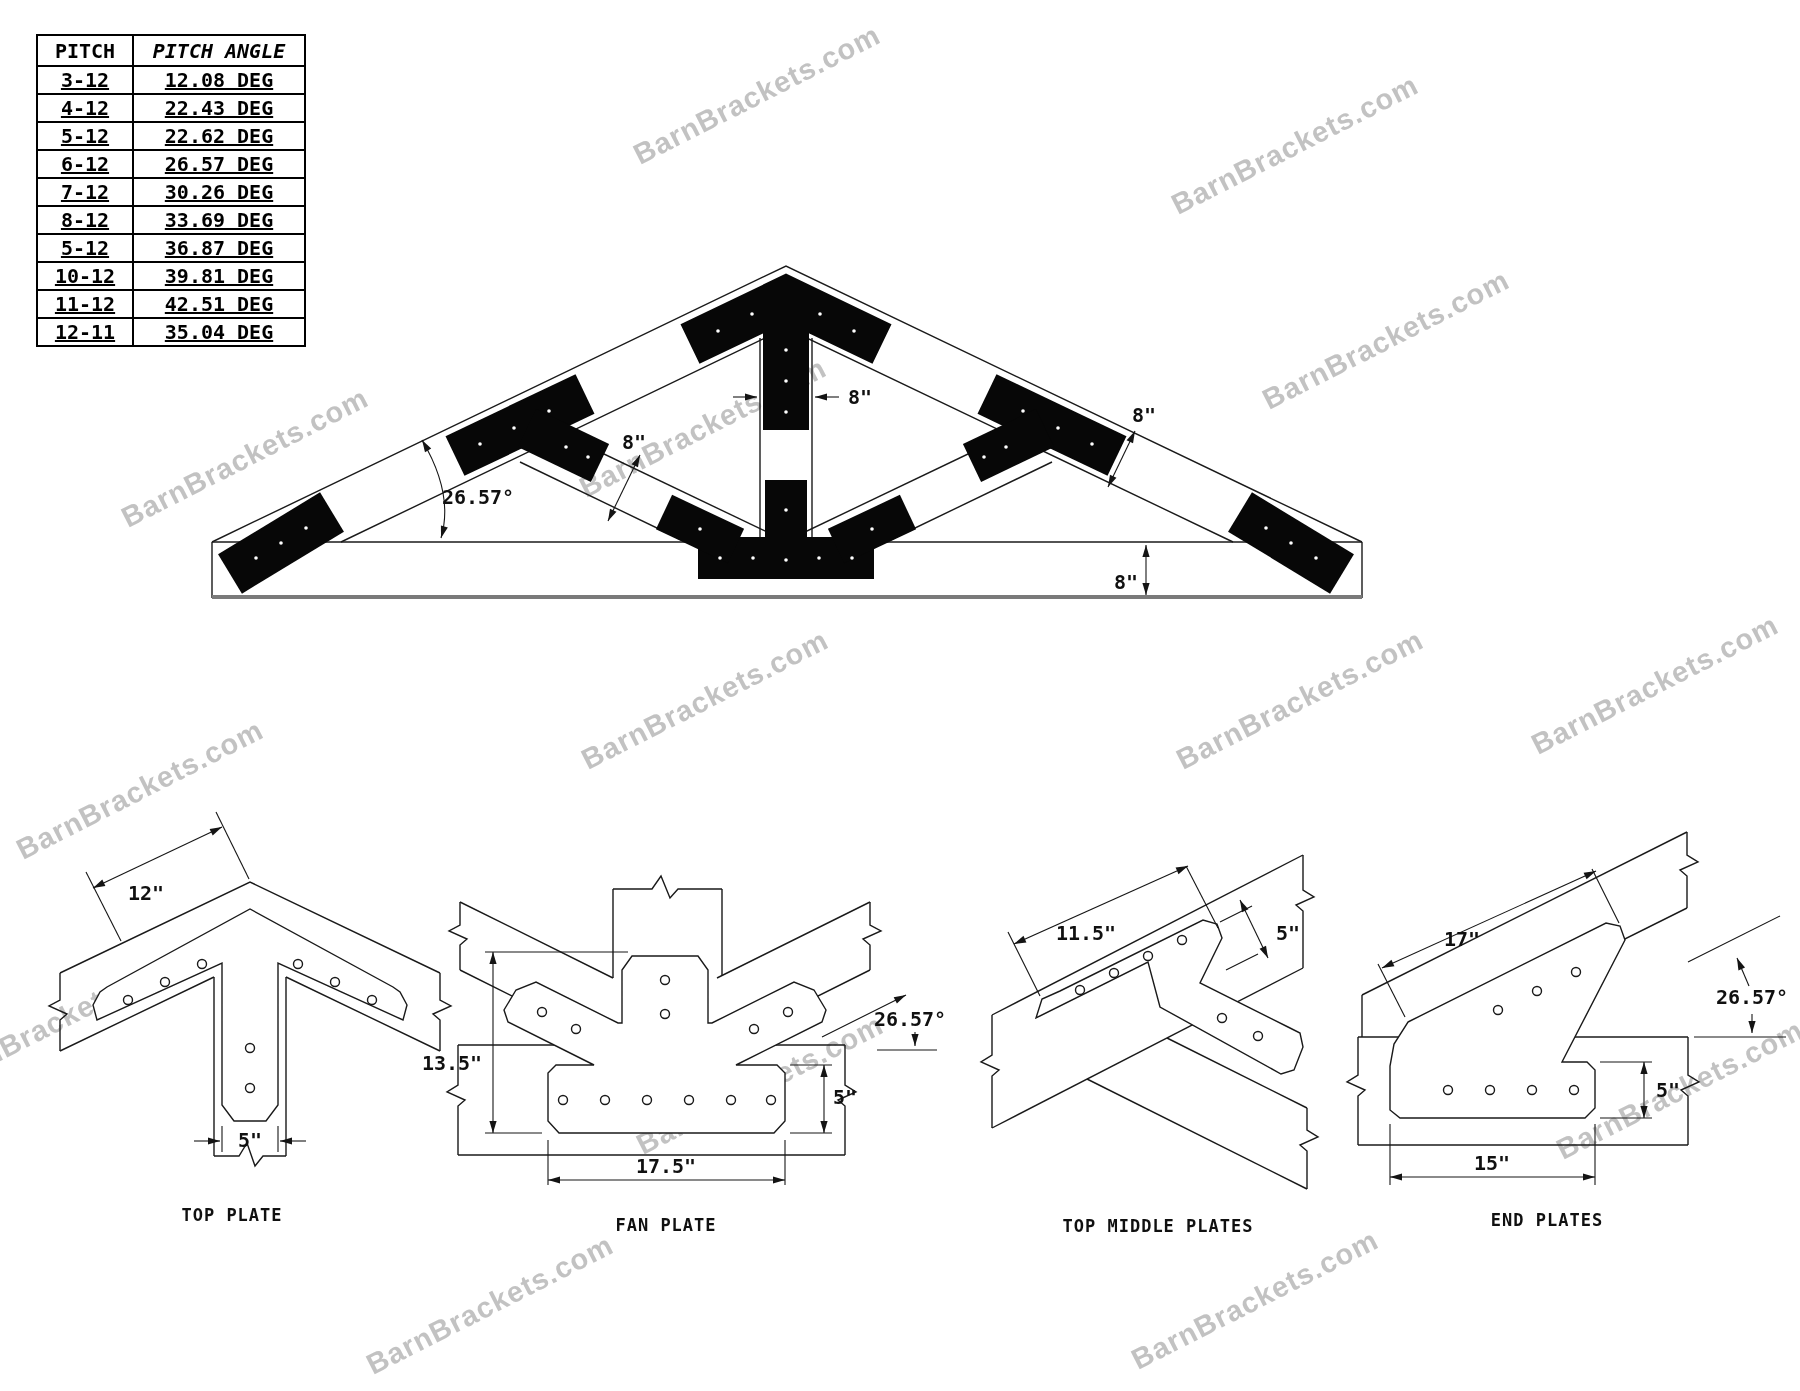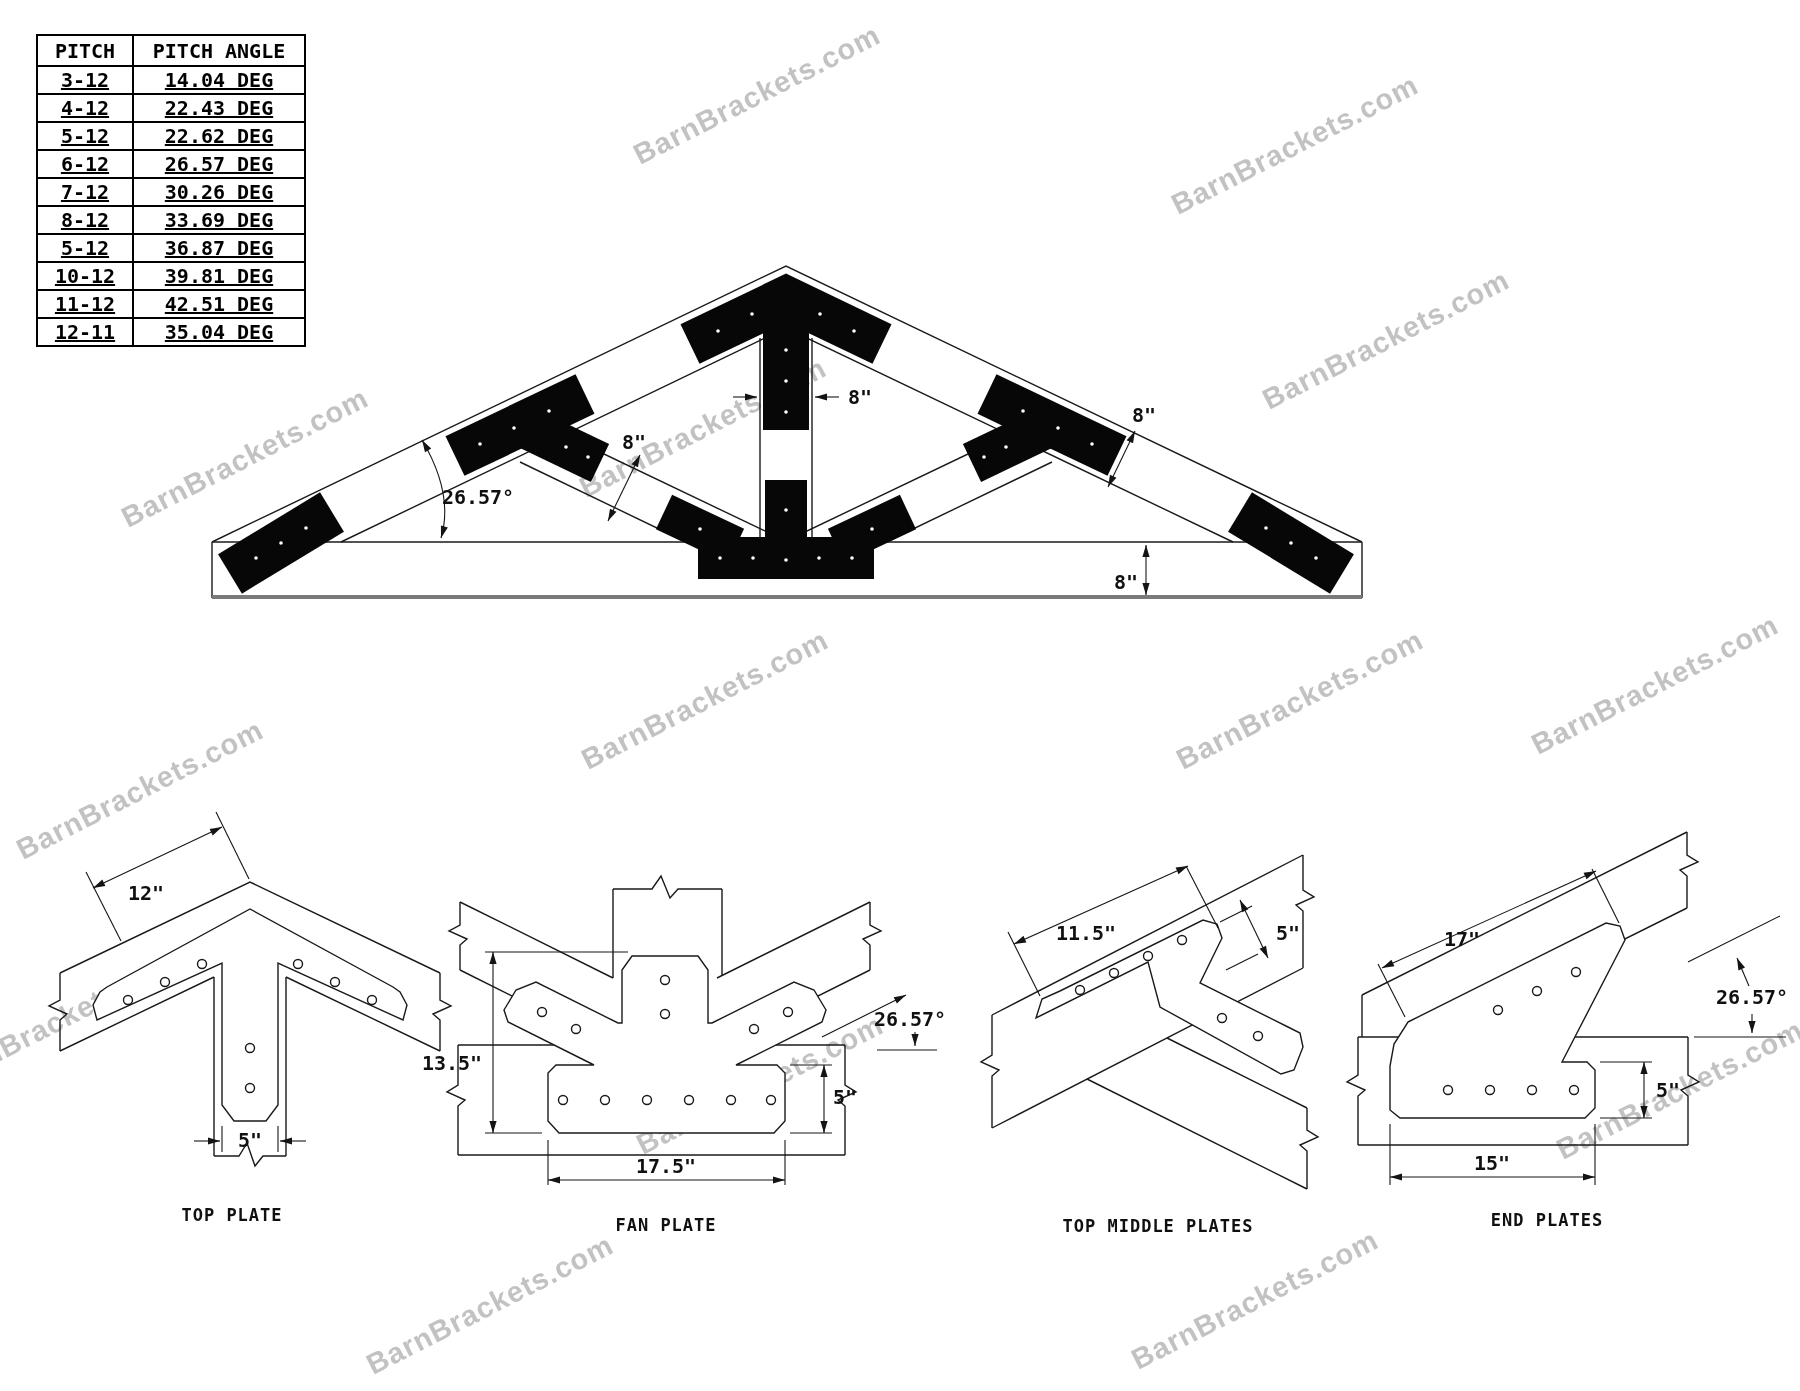--- a/index.html
+++ b/index.html
@@ -5,21 +5,21 @@
   html,body{margin:0;padding:0;background:#fff;}
   .canvas{position:relative;width:1800px;height:1391px;background:#fff;overflow:hidden;
           font-family:"DejaVu Sans Mono",monospace;}
   .wm{position:absolute;font-family:"Liberation Sans",sans-serif;font-size:29px;font-weight:600;
       color:#b4b4b4;opacity:.8;transform:translate(-50%,-50%) rotate(-27deg);
       white-space:nowrap;letter-spacing:1px;}
   table.pitch{position:absolute;left:36px;top:34px;border-collapse:collapse;
       font-family:"DejaVu Sans Mono",monospace;font-weight:bold;font-size:20px;color:#000;padding-left:12px;}
   .pitch th,.pitch td{border:2px solid #000;text-align:center;padding:0 6px;}
   .pitch th{height:29px;width:82px;}
-  .pitch th+th{width:158px;}
+  .pitch th+th{width:158px;font-style:italic;}
   .pitch td{height:26px;text-decoration:underline;}
   svg.draw{position:absolute;left:0;top:0;}
   .dimtext{font-family:"DejaVu Sans Mono",monospace;font-weight:bold;font-size:20px;fill:#101010;}
   .lbl{font-family:"DejaVu Sans Mono",monospace;font-weight:bold;font-size:17px;fill:#101010;letter-spacing:1px;}
   .copyright{position:absolute;left:850px;top:1332px;transform:translateX(-50%);
       font-family:"Liberation Sans",sans-serif;font-size:25px;color:#141414;letter-spacing:.5px;white-space:nowrap;}
 </style>
 </head>
 <body>
 
@@ -43,21 +43,21 @@
   <table class="pitch">
     <thead>
       <tr>
         <th>PITCH</th>
         <th>PITCH ANGLE</th>
       </tr>
     </thead>
     <tbody>
       <tr>
           <td>3-12</td>
-          <td>14.04 DEG</td>
+          <td>12.08 DEG</td>
         </tr>
       <tr>
           <td>4-12</td>
           <td>22.43 DEG</td>
         </tr>
       <tr>
           <td>5-12</td>
           <td>22.62 DEG</td>
         </tr>
       <tr>

